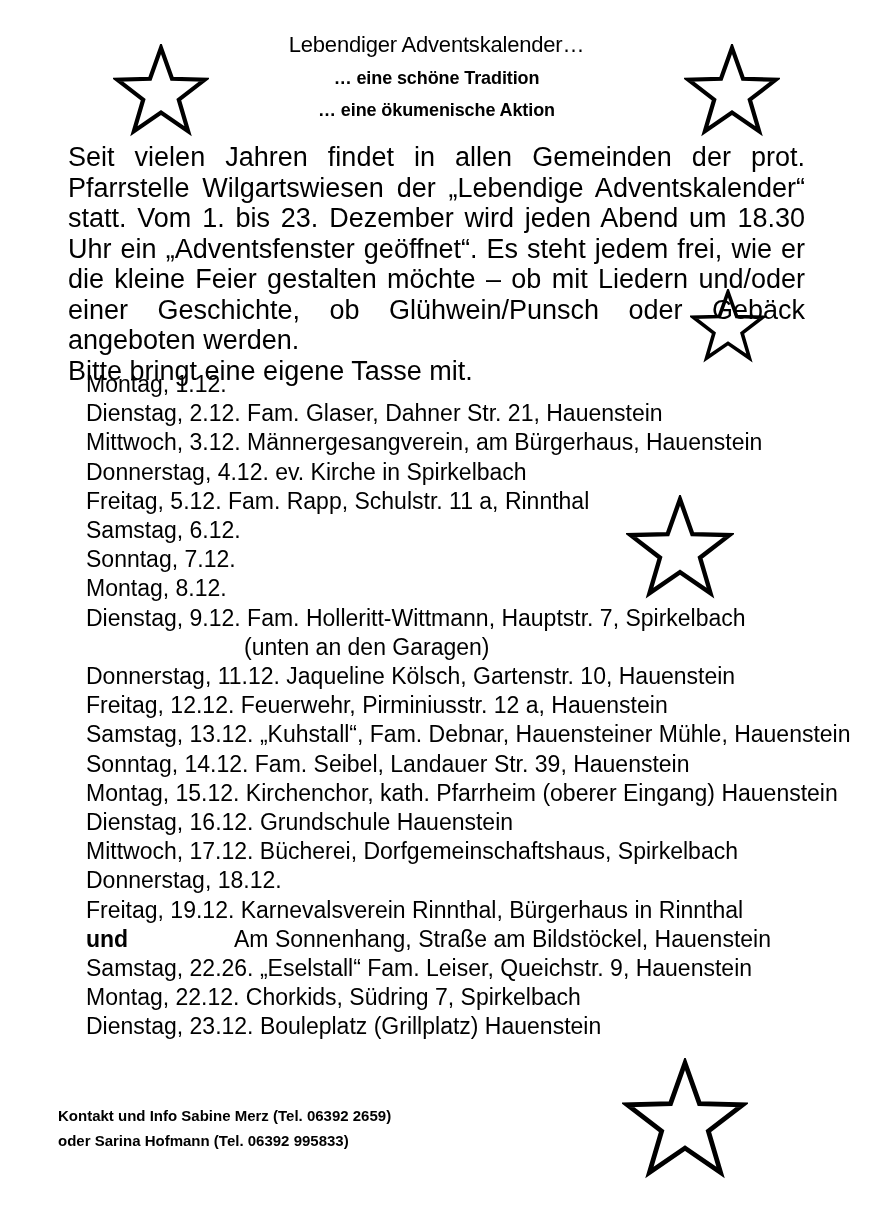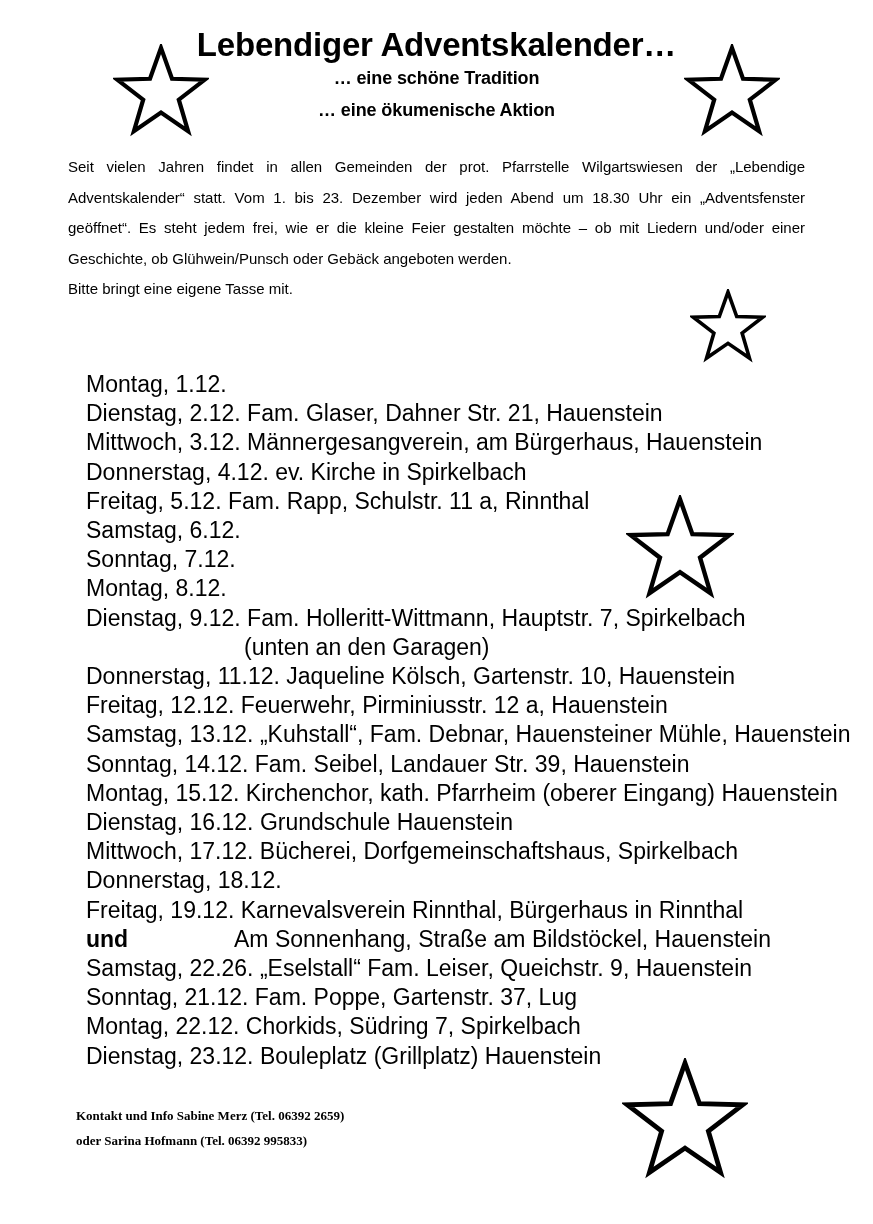--- a/index.html
+++ b/index.html
@@ -35,39 +35,39 @@
   
   .header {
     position: absolute;
     left: 0;
     top: 28px;
     width: 873px;
     text-align: center;
     z-index: 3;
   }
   .title-main {
-    font-size: 33px;
-    font-weight: bold;
+    font-size: 22px;
+    font-weight: normal;
     line-height: 34px;
     letter-spacing: -0.2px;
   }
   .title-sub {
     font-size: 18px;
     font-weight: bold;
     line-height: 32px;
     letter-spacing: -0.1px;
   }
 
   
   .intro {
     position: absolute;
     left: 68px;
-    top: 152px;
+    top: 142px;
     width: 737px;
-    font-size: 15px;
+    font-size: 27px;
     line-height: 30.5px;
     text-align: justify;
     z-index: 3;
   }
   .intro p { margin: 0; }
   .intro-bold {
     font-weight: normal;
     margin-top: 2px;
   }
 
@@ -90,28 +90,27 @@
   }
   .schedule .row .lead {
     font-weight: bold;
     display: inline-block;
     width: 148px;
   }
 
   
   .contact {
     position: absolute;
-    left: 76px;
+    left: 58px;
     top: 1103px;
     width: 620px;
-    font-size: 13px;
+    font-size: 15px;
     font-weight: bold;
     line-height: 25px;
     z-index: 3;
-    font-family: Liberation Serif, serif;
   }
   .contact div { white-space: nowrap; }
 </style>
 </head>
 <body>
 
 <div id="page">
 
   <div id="star-layer">
       <div class="star" style="left: 113px; top: 44px; width: 96px; height: 96px;">
@@ -167,21 +166,20 @@
       <div class="row"><span>Freitag, 12.12. Feuerwehr, Pirminiusstr. 12 a, Hauenstein</span></div>
       <div class="row"><span>Samstag, 13.12. „Kuhstall“, Fam. Debnar, Hauensteiner Mühle, Hauenstein</span></div>
       <div class="row"><span>Sonntag, 14.12. Fam. Seibel, Landauer Str. 39, Hauenstein</span></div>
       <div class="row"><span>Montag, 15.12. Kirchenchor, kath. Pfarrheim (oberer Eingang) Hauenstein</span></div>
       <div class="row"><span>Dienstag, 16.12. Grundschule Hauenstein</span></div>
       <div class="row"><span>Mittwoch, 17.12. Bücherei, Dorfgemeinschaftshaus, Spirkelbach</span></div>
       <div class="row"><span>Donnerstag, 18.12.</span></div>
       <div class="row"><span>Freitag, 19.12. Karnevalsverein Rinnthal, Bürgerhaus in Rinnthal</span></div>
       <div class="row"><span class="lead">und</span><span>Am Sonnenhang, Straße am Bildstöckel, Hauenstein</span></div>
       <div class="row"><span>Samstag, 22.26. „Eselstall“ Fam. Leiser, Queichstr. 9, Hauenstein</span></div>
-      <div class="row"><span>Sonntag, 21.12. Fam. Poppe, Gartenstr. 37, Lug</span></div>
       <div class="row"><span>Montag, 22.12. Chorkids, Südring 7, Spirkelbach</span></div>
       <div class="row"><span>Dienstag, 23.12. Bouleplatz (Grillplatz) Hauenstein</span></div>
     </div>
 
   <div class="contact">
     <div>Kontakt und Info Sabine Merz (Tel. 06392 2659)</div>
     <div>oder Sarina Hofmann (Tel. 06392 995833)</div>
   </div>
 
 </div>

